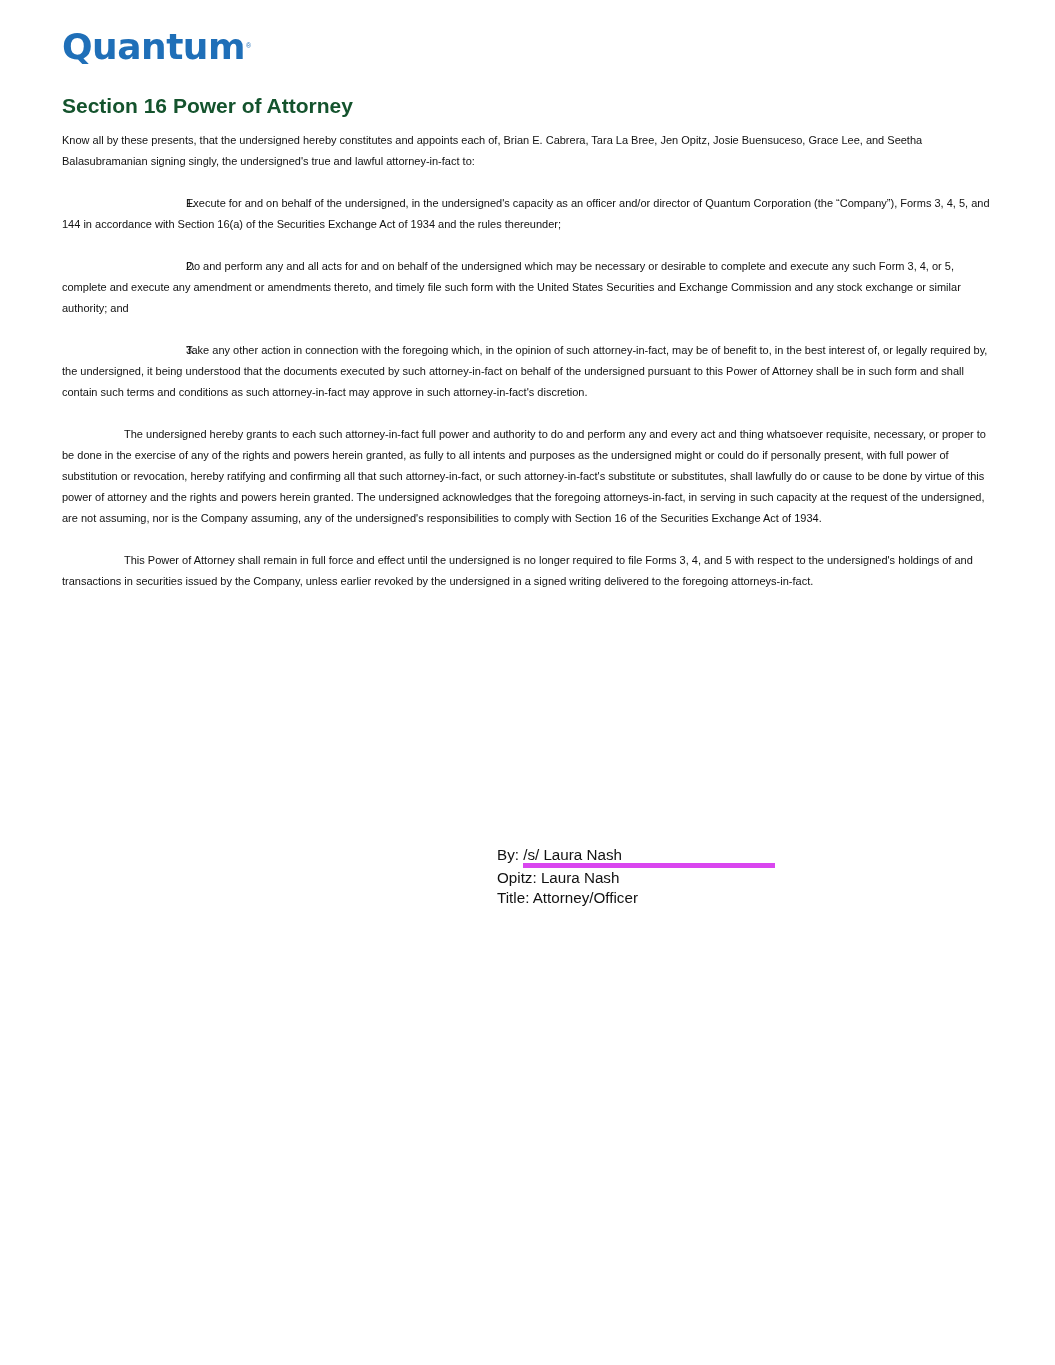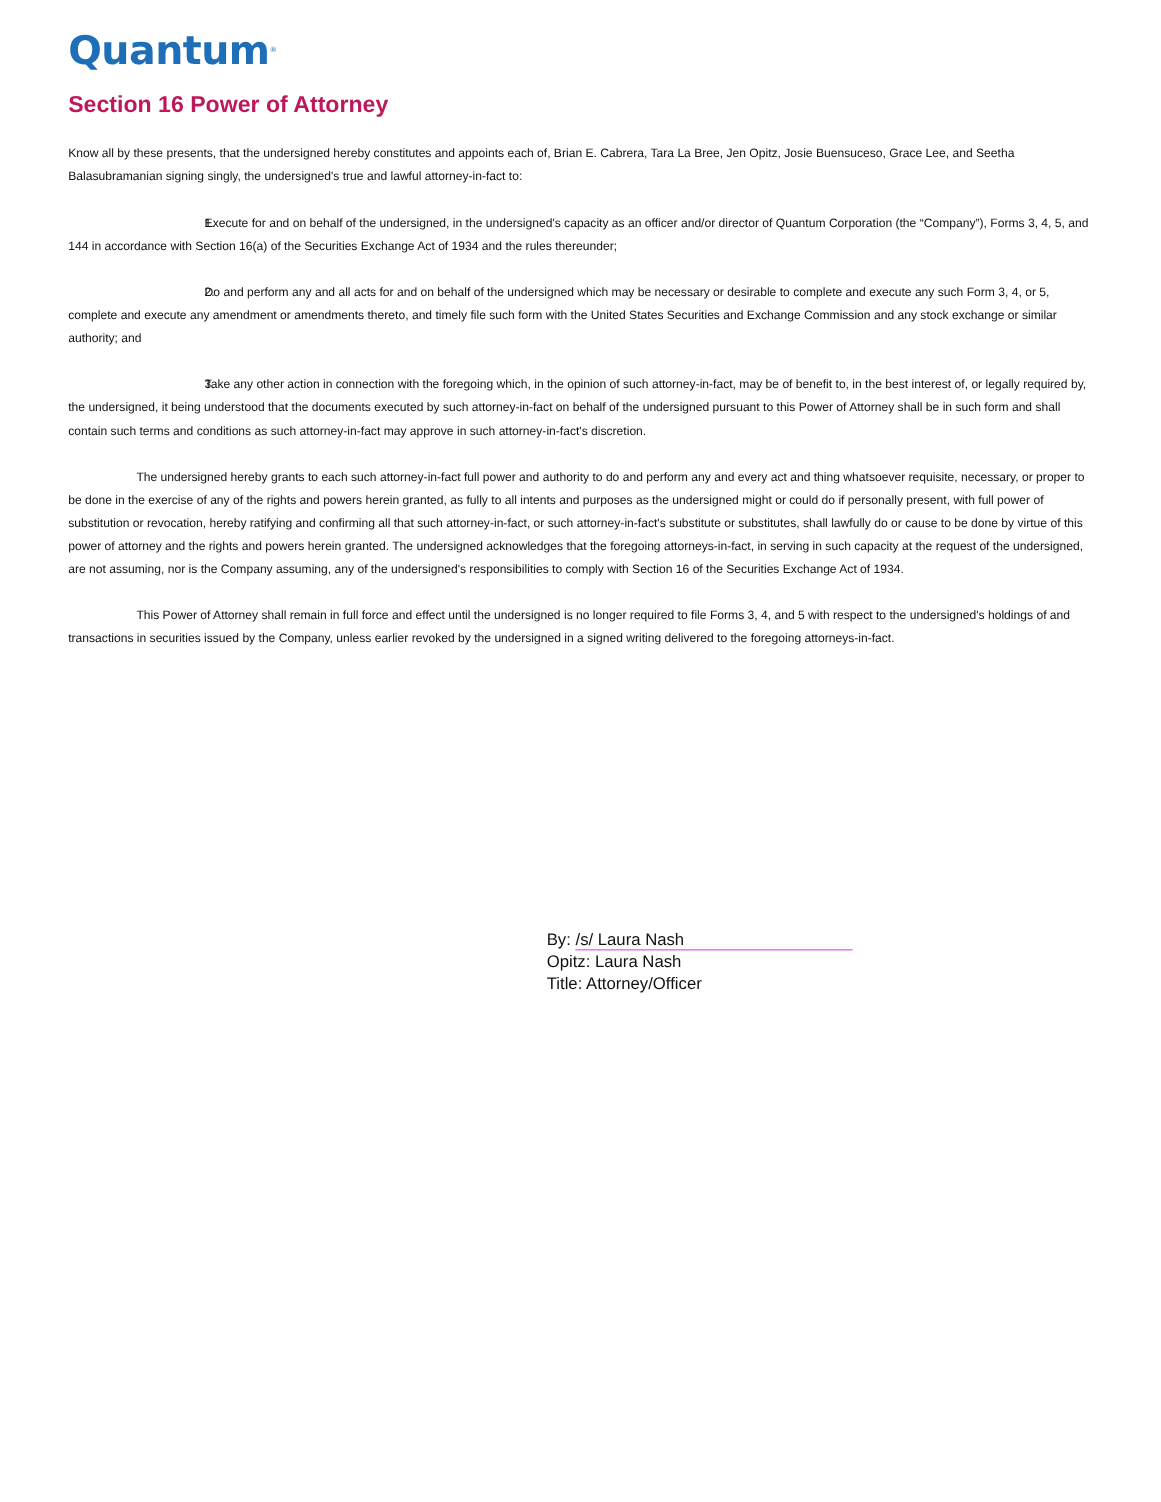--- a/index.html
+++ b/index.html
@@ -40,25 +40,25 @@
     .logo-reg {
       font-size: 7px;
       color: #1f6fb8;
       margin-left: 1px;
       margin-bottom: 3px;
       line-height: 7px;
     }
     .title {
       position: absolute;
       left: 0;
-      top: 82px;
+      top: 92px;
       margin: 0;
       font-weight: bold;
       font-size: 21px;
-      color: #be185d;
+      color: #14532d;
       line-height: 28px;
     }
     .body-text {
       position: absolute;
       left: 0;
       top: 130px;
       width: 935px;
       font-size: 11px;
       line-height: 21px;
     }
@@ -78,21 +78,21 @@
     .sig-block {
       position: absolute;
       left: 497px;
       top: 845px;
       font-size: 15.2px;
       line-height: 20px;
     }
     .sig-by .sig-line {
       display: inline-block;
       min-width: 252px;
-      border-bottom: 1px solid #d946ef;
+      border-bottom: 5px solid #d946ef;
       line-height: 17px;
     }
   </style>
 </head>
 <body>
 
 <div class="page">
 
   <div class="logo">
     <span class="logo-word">Quantum</span>

